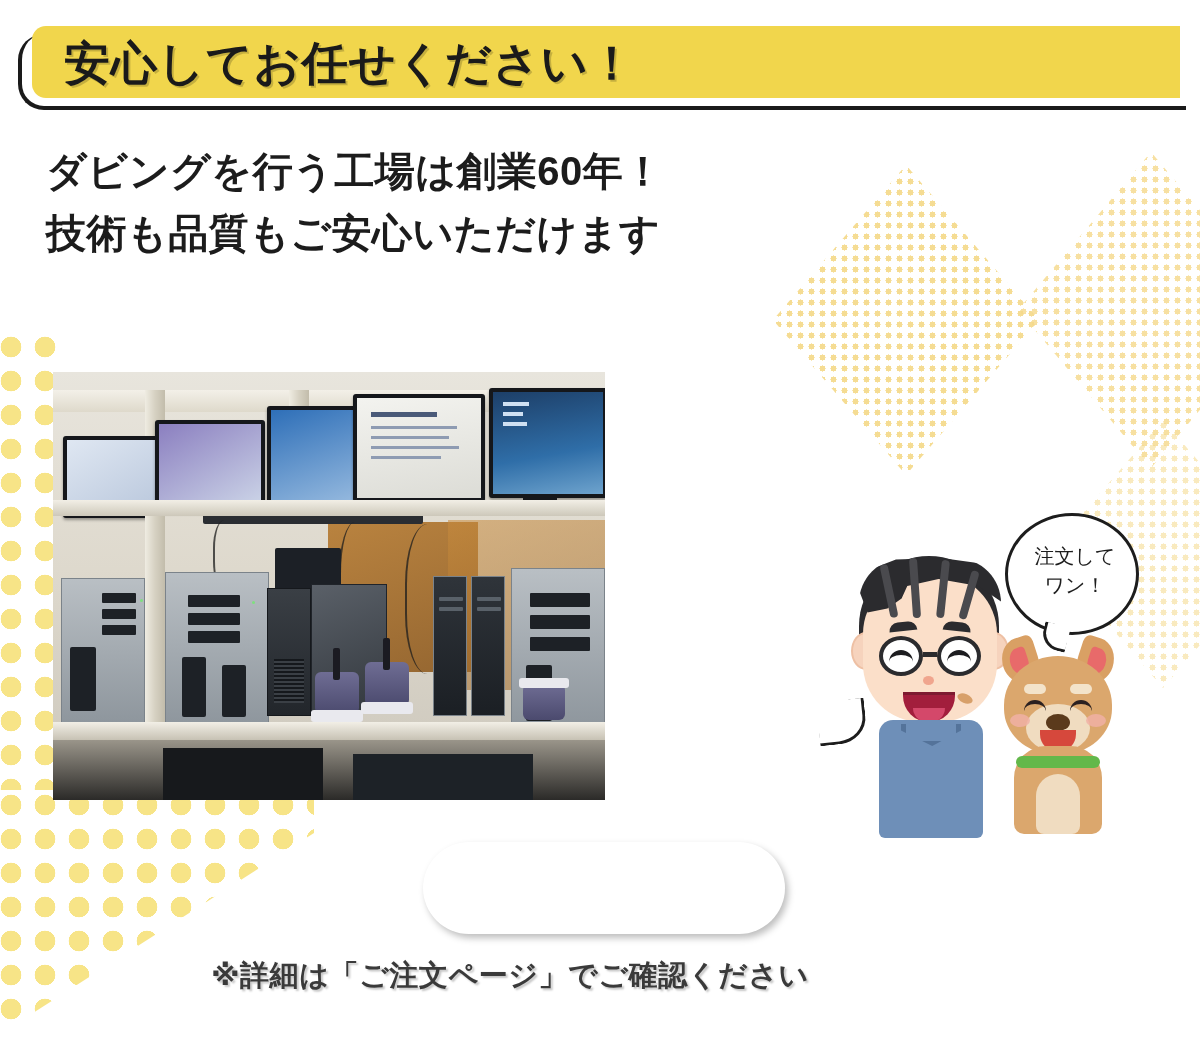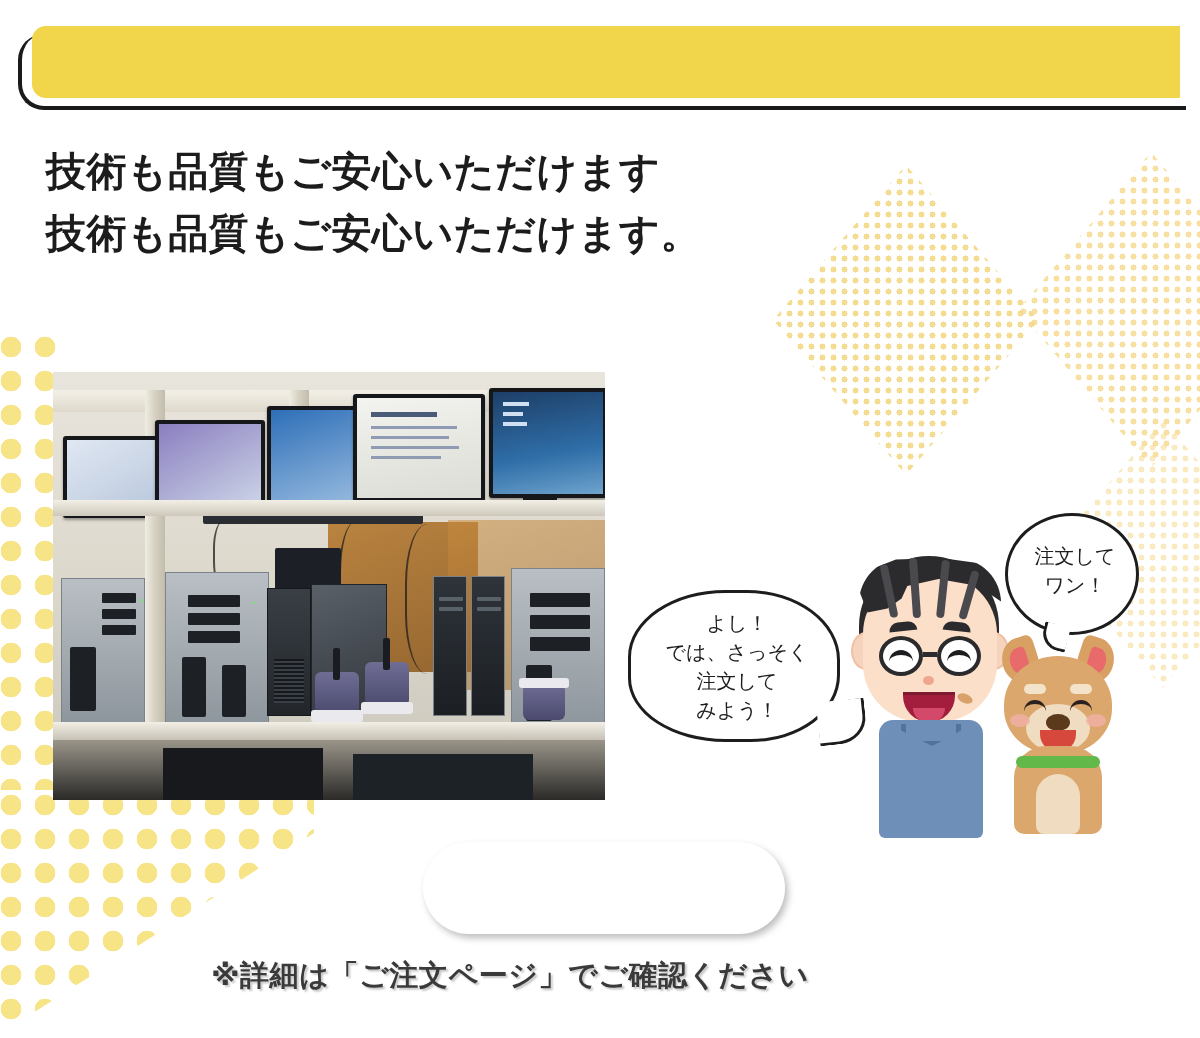--- a/index.html
+++ b/index.html
@@ -269,25 +269,26 @@
   <div class="diamond-dots" id="diamond-c">
       <div class="dgrid"></div>
     </div>
 
   <div class="dotcol" id="dots-left-upper"></div>
   <div class="dotcol" id="dots-left-lower"></div>
 
   <div id="banner-wrap">
     <div id="banner-outline"></div>
     <div id="banner-fill"></div>
+    <div id="banner-title">安心してお任せください！</div>
   </div>
 
   <div id="lead">
+    <div class="line">ダビングを行う工場は創業60年！</div>
     <div class="line">技術も品質もご安心いただけます</div>
-    <div class="line">技術も品質もご安心いただけます。</div>
   </div>
 
   <div id="photo">
     <div class="ph ph-wall"></div>
     <div class="ph ph-wood"></div>
     <div class="ph ph-wood2"></div>
 
     <div class="ph shelf-top"></div>
     <div class="ph post" style="left:92px;"></div>
     <div class="ph post" style="left:236px; top:18px; height:130px;"></div>
@@ -373,28 +374,20 @@
 
     <div class="ph spindle-disc" style="left:470px; top:312px; width:42px; height:36px; border-radius:6px;"></div>
     <div class="ph spindle-base" style="left:466px; top:306px; width:50px; height:10px;"></div>
 
     <div class="ph shelf-mid" style="left:0px; top:350px; width:552px; height:18px;"></div>
     <div class="ph" style="left:0px; top:368px; width:552px; height:60px; background:linear-gradient(180deg,#9a958a,#2b2a28);"></div>
     <div class="ph" style="left:110px; top:376px; width:160px; height:52px; background:#17191c;"></div>
     <div class="ph" style="left:300px; top:382px; width:180px; height:46px; background:#1d2227;"></div>
   </div>
 
-  <div class="bubble" id="bubble-man">
-    <div class="btxt">
-      <div>よし！</div>
-      <div>では、さっそく</div>
-      <div>注文して</div>
-      <div>みよう！</div>
-    </div>
-  </div>
   <div id="bubble-man-tail"></div>
 
   <div class="bubble" id="bubble-dog">
     <div class="btxt">
       <div>注文して</div>
       <div>ワン！</div>
     </div>
   </div>
   <div id="bubble-dog-tail"></div>
 

